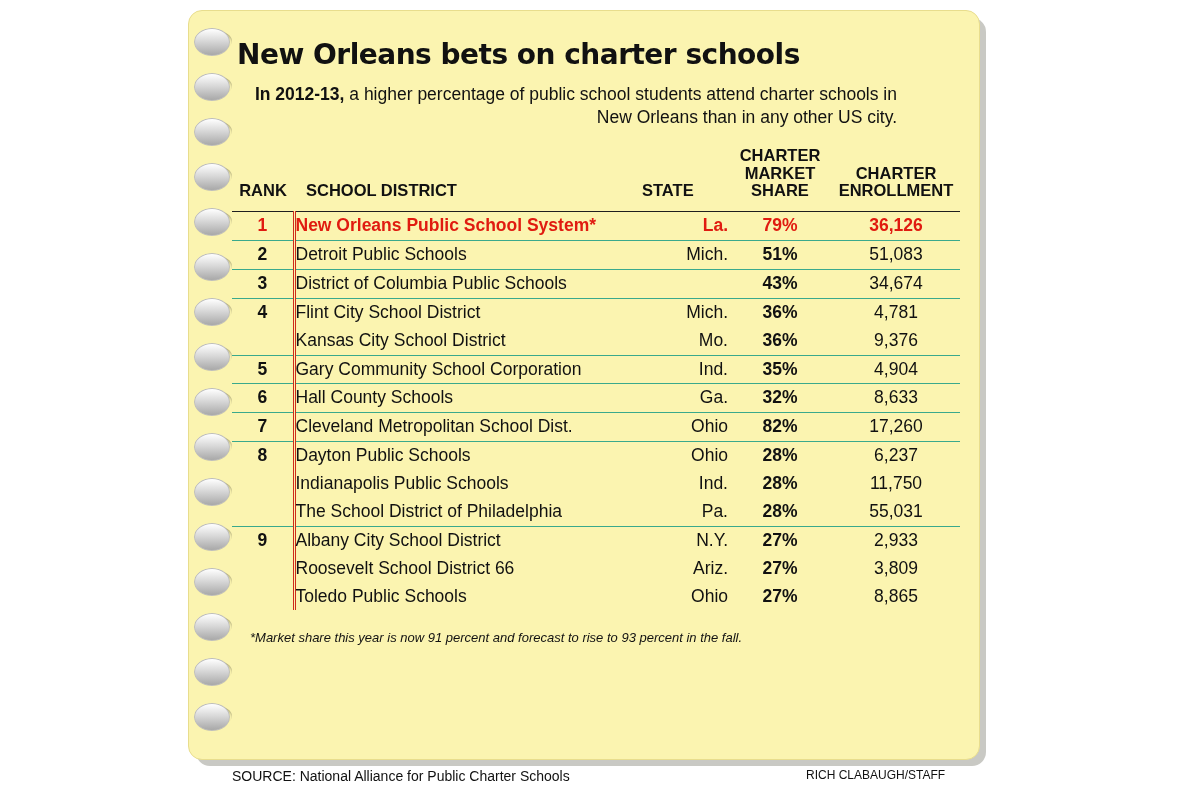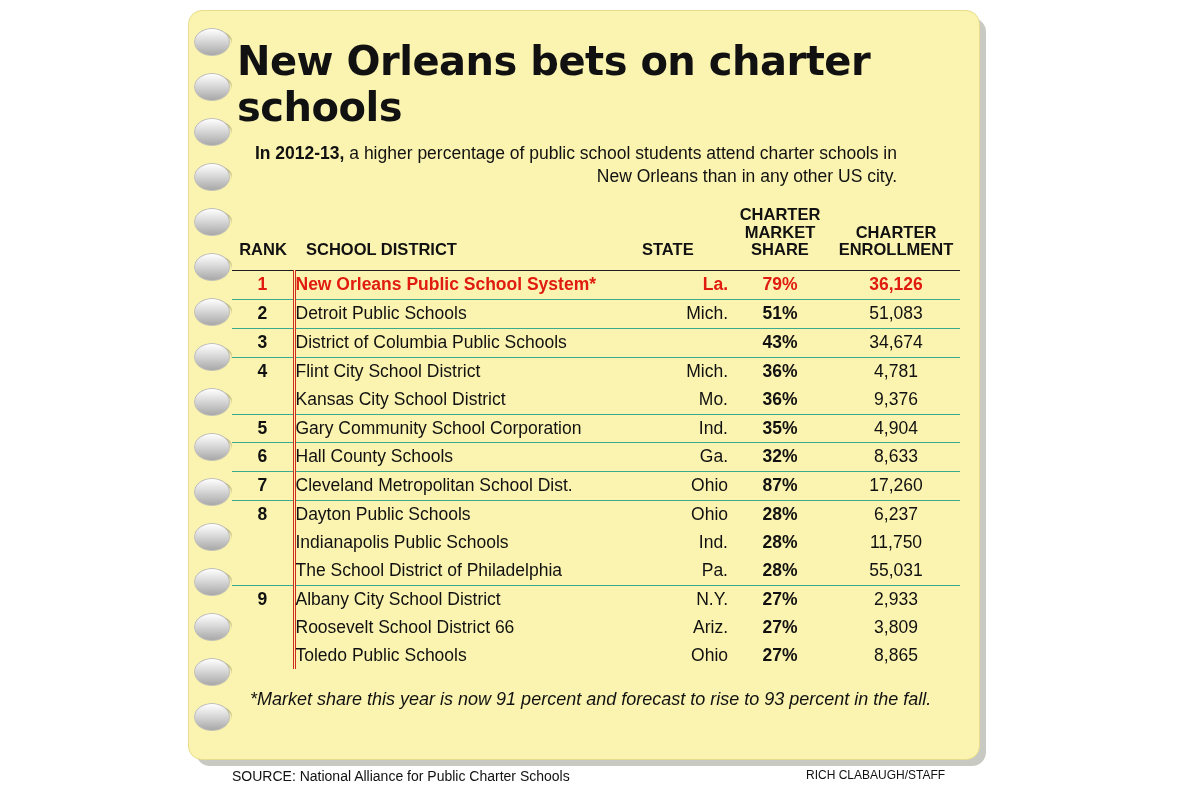--- a/index.html
+++ b/index.html
@@ -81,21 +81,21 @@
   .content {
     position: absolute;
     left: 232px;
     top: 24px;
     width: 730px;
     height: 720px;
   }
   .title {
     font-family: "DejaVu Sans", sans-serif;
     font-weight: bold;
-    font-size: 40px;
+    font-size: 28px;
     color: #111111;
     letter-spacing: -0.5px;
     margin: 14px 0 0 5px;
   }
   .subtitle {
     font-size: 17.5px;
     color: #111111;
     margin: 12px 0 0 5px;
     width: 660px;
     line-height: 1.32;
@@ -149,21 +149,21 @@
   tr.first-row td { border-top: 1.6px solid #1f1f1f; }
   tr.highlight td {
     color: #e01b10;
     font-weight: bold;
   }
   tr.highlight td.rank { color: #e01b10; }
   tr.last-sep td { border-bottom: 1.6px solid #3aa98c; }
 
   .footnote {
     font-style: italic;
-    font-size: 18px;
+    font-size: 13px;
     color: #111111;
     margin: 20px 0 0 18px;
   }
 
   .source {
     position: absolute;
     left: 232px;
     top: 768px;
     font-size: 14px;
     color: #111111;
@@ -330,21 +330,21 @@
             <td class="rank">6</td>
             <td class="district">Hall County Schools</td>
             <td class="state">Ga.</td>
             <td class="share">32%</td>
             <td class="enroll">8,633</td>
           </tr>
           <tr class="grp-start">
             <td class="rank">7</td>
             <td class="district">Cleveland Metropolitan School Dist.</td>
             <td class="state">Ohio</td>
-            <td class="share">87%</td>
+            <td class="share">82%</td>
             <td class="enroll">17,260</td>
           </tr>
           <tr class="grp-start">
             <td class="rank">8</td>
             <td class="district">Dayton Public Schools</td>
             <td class="state">Ohio</td>
             <td class="share">28%</td>
             <td class="enroll">6,237</td>
           </tr>
           <tr class="">

